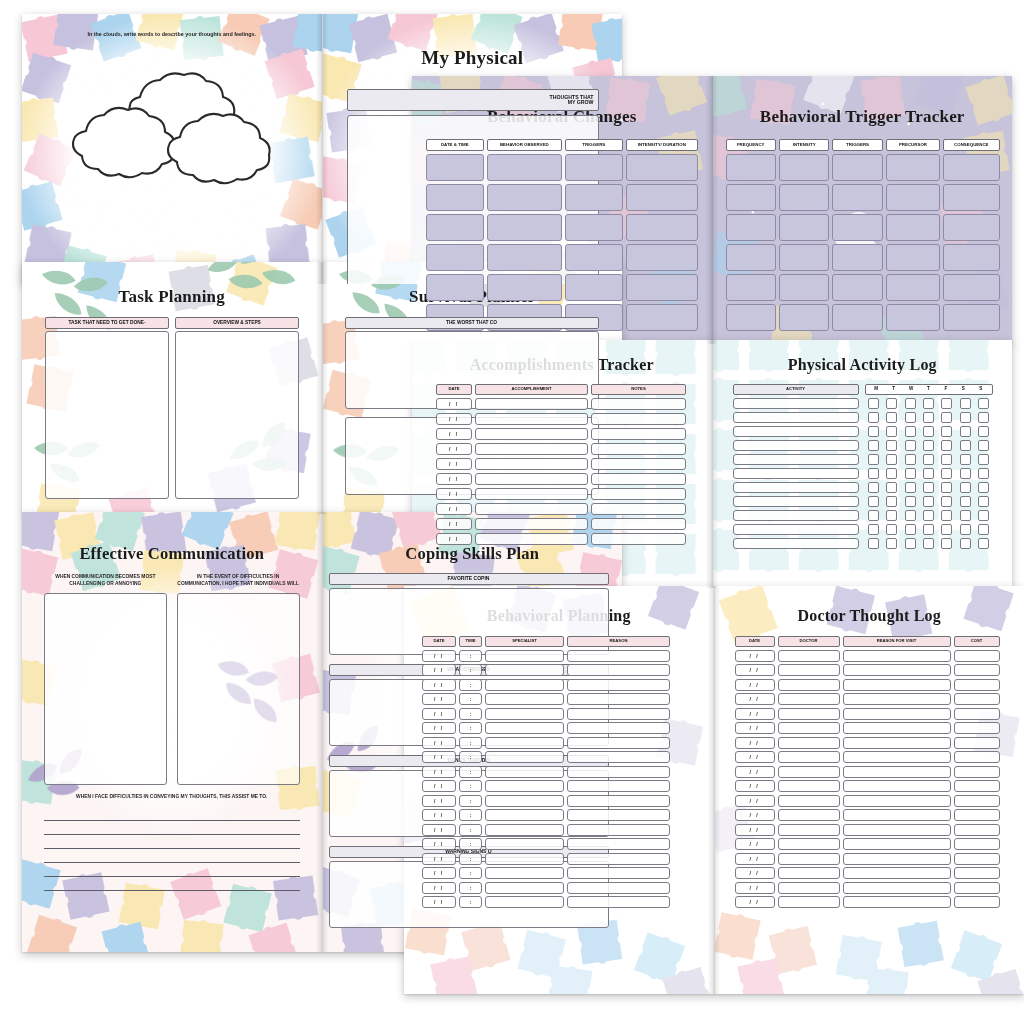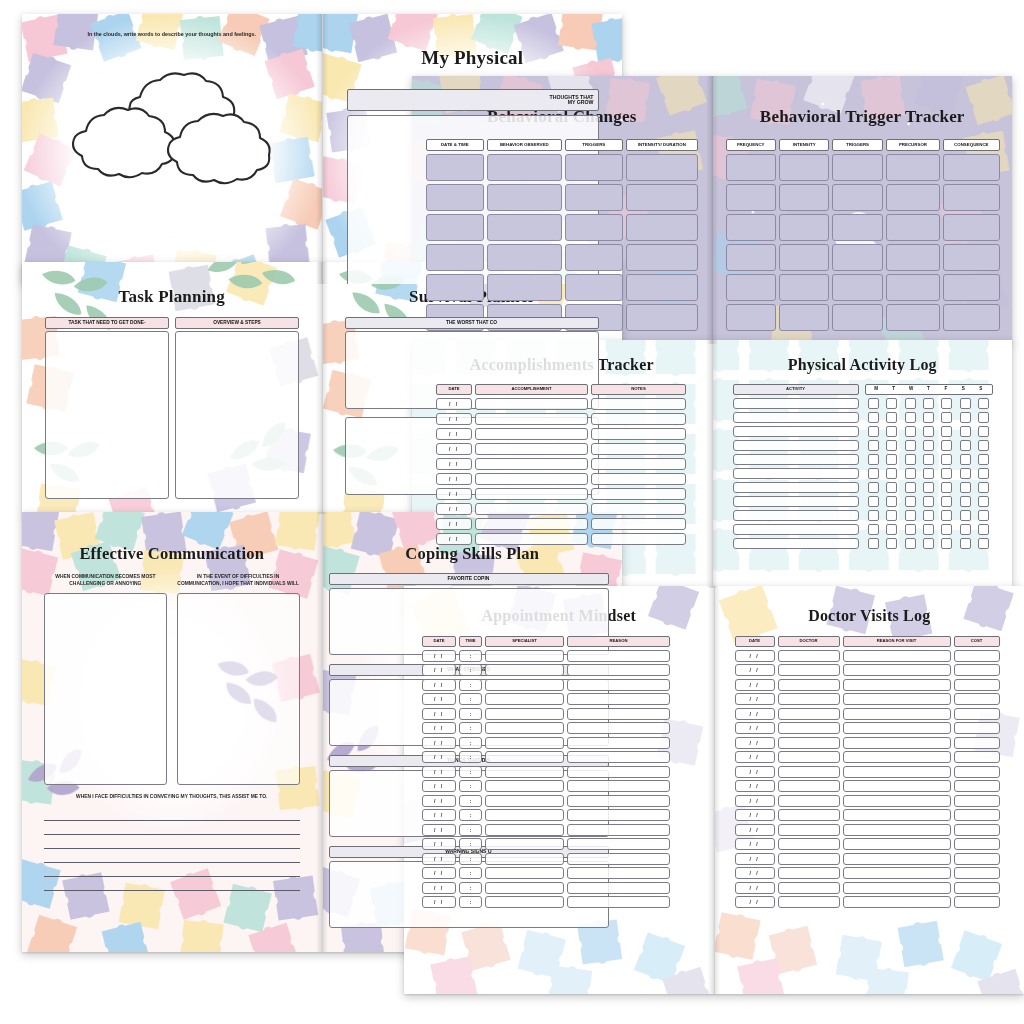--- a/index.html
+++ b/index.html
@@ -909,21 +909,21 @@
             <use href="#pz" x="62" y="340" fill="#f4cfc0" transform="rotate(-16 82 360)"></use>
             <use href="#pz" x="118" y="348" fill="#cfe7f6" transform="rotate(14 138 368)"></use>
             <use href="#pz" x="176" y="336" fill="#a8d2ef" transform="rotate(-8 196 356)"></use>
             <use href="#pz" x="236" y="352" fill="#bde2f2" transform="rotate(20 256 372)"></use>
             <use href="#pz" x="30" y="374" fill="#f6c6d4" transform="rotate(-12 50 394)"></use>
             <use href="#pz" x="146" y="382" fill="#cfe7f6" transform="rotate(8 166 402)"></use>
             <use href="#pz" x="264" y="386" fill="#d5d2e4" transform="rotate(-18 284 406)"></use>
           </g>
         </svg>
       </div>
-      <div class="title" style="margin-top:22px;font-size:16px;">Appointment Mindset</div>
+      <div class="title" style="margin-top:22px;font-size:16px;">Behavioral Planning</div>
       <div class="tbl" style="margin:12px 0 0 18px;width:268px;">
         <div class="row" style="gap:3px;">
           <div class="hdrcell pinkhdr" style="width:34px;height:11px;font-size:4.2px;">DATE</div>
           <div class="hdrcell pinkhdr" style="width:23px;height:11px;font-size:4.2px;">TIME</div>
           <div class="hdrcell pinkhdr" style="width:79px;height:11px;font-size:4.2px;">SPECIALIST</div>
           <div class="hdrcell pinkhdr" style="width:103px;height:11px;font-size:4.2px;">REASON</div>
         </div>
         <div id="apRows">
             <div class="row" style="gap:3px;margin-top:2.5px;">
               <div class="cell slash" style="width:34px;height:12px;font-size:5px;letter-spacing:2px;">/   /</div>
@@ -1056,21 +1056,21 @@
             <use href="#pz" x="58" y="344" fill="#f4cfc0" transform="rotate(-14 78 364)"></use>
             <use href="#pz" x="124" y="352" fill="#cfe7f6" transform="rotate(10 144 372)"></use>
             <use href="#pz" x="186" y="338" fill="#a8d2ef" transform="rotate(-10 206 358)"></use>
             <use href="#pz" x="242" y="350" fill="#bde2f2" transform="rotate(20 262 370)"></use>
             <use href="#pz" x="26" y="376" fill="#f6c6d4" transform="rotate(-12 46 396)"></use>
             <use href="#pz" x="152" y="384" fill="#cfe7f6" transform="rotate(6 172 404)"></use>
             <use href="#pz" x="268" y="388" fill="#d5d2e4" transform="rotate(-18 288 408)"></use>
           </g>
         </svg>
       </div>
-      <div class="title" style="margin-top:22px;font-size:16px;">Doctor Visits Log</div>
+      <div class="title" style="margin-top:22px;font-size:16px;">Doctor Thought Log</div>
       <div class="tbl" style="margin:12px 0 0 20px;width:270px;">
         <div class="row" style="gap:3px;">
           <div class="hdrcell pinkhdr" style="width:40px;height:11px;font-size:4.2px;">DATE</div>
           <div class="hdrcell pinkhdr" style="width:62px;height:11px;font-size:4.2px;">DOCTOR</div>
           <div class="hdrcell pinkhdr" style="width:108px;height:11px;font-size:4.2px;">REASON FOR VISIT</div>
           <div class="hdrcell pinkhdr" style="width:46px;height:11px;font-size:4.2px;">COST</div>
         </div>
         <div id="dvRows">
             <div class="row" style="gap:3px;margin-top:2.5px;">
               <div class="cell slash" style="width:40px;height:12px;font-size:5px;letter-spacing:2px;">/   /</div>

